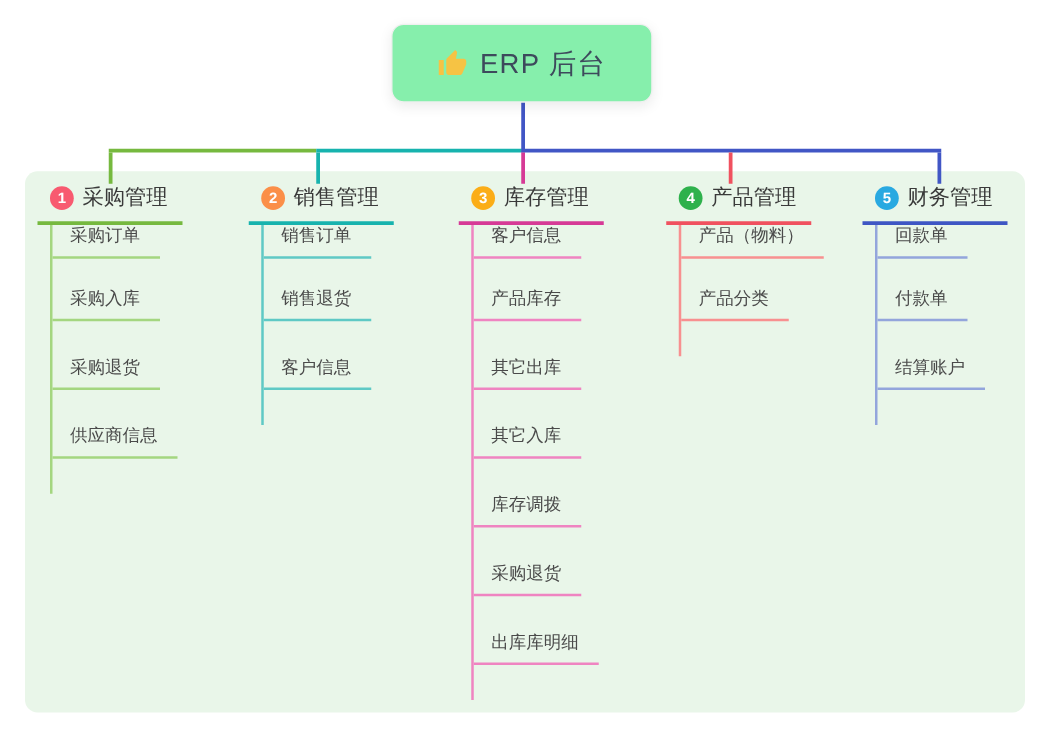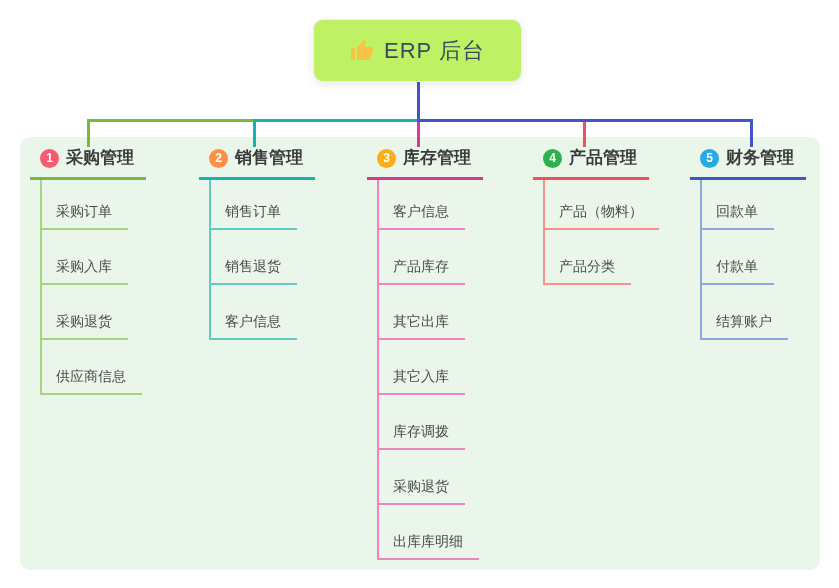--- a/index.html
+++ b/index.html
@@ -11,21 +11,21 @@
 
   
   .panel {
     position:absolute; left:20px; top:137px; width:800px; height:433px;
     background:#e9f6e9; border-radius:10px;
   }
 
   
   .root-card {
     position:absolute; left:313px; top:19px; width:209px; height:63px;
-    background:#bef264; border:1px solid #f0f0f0; border-radius:10px;
+    background:#86efac; border:1px solid #f0f0f0; border-radius:10px;
     box-shadow:0 3px 10px rgba(0,0,0,0.08);
     display:flex; align-items:center; justify-content:center; gap:10px;
     box-sizing:border-box;
   }
   .root-label { font-size:22px; color:#3d4a5c; letter-spacing:1px; }
   .thumb-icon { width:24px; height:24px; display:inline-block; }
 
   
   .hline, .vline { position:absolute; }
   .hline { height:3px; }
@@ -43,30 +43,30 @@
   .branch.b3 { left:367px; --line:#d63a96; --kid:#ef84c1; --badge:#fbad17; }
   .branch.b4 { left:533px; --line:#f0515f; --kid:#f89090; --badge:#2eb14c; }
   .branch.b5 { left:690px; --line:#3e56c4; --kid:#93a5dc; --badge:#29a9e1; }
 
   .branch-title {
     display:inline-flex; align-items:center; gap:7px;
     padding:0 12px 7px 10px; border-bottom:3px solid var(--line);
     min-width:93px; cursor:default;
   }
   .branch-title .title-text {
-    font-size:17px; color:#3a3a3a; line-height:24px; white-space:nowrap;font-weight:bold;
+    font-size:17px; color:#3a3a3a; line-height:24px; white-space:nowrap;
   }
   .badge {
     width:19px; height:19px; border-radius:50%; background:var(--badge);
     color:#ffffff; font-size:12px; font-weight:bold; line-height:19px;
     text-align:center; flex:0 0 19px;
   }
 
   .kids { margin-left:10px; border-left:2px solid var(--kid); }
-  .kid-row { height:55px; display:flex; align-items:flex-end; }
+  .kid-row { height:55px; display:flex; align-items:flex-start; }
   .kid-row:first-child { height:50px; }
   .kid-node {
     display:inline-block; border-bottom:2px solid var(--kid);
     padding:0 16px 9px 14px; font-size:14px; color:#4a4a4a;
     line-height:16px; white-space:nowrap; cursor:default;
   }
 </style>
 </head>
 <body>
 

